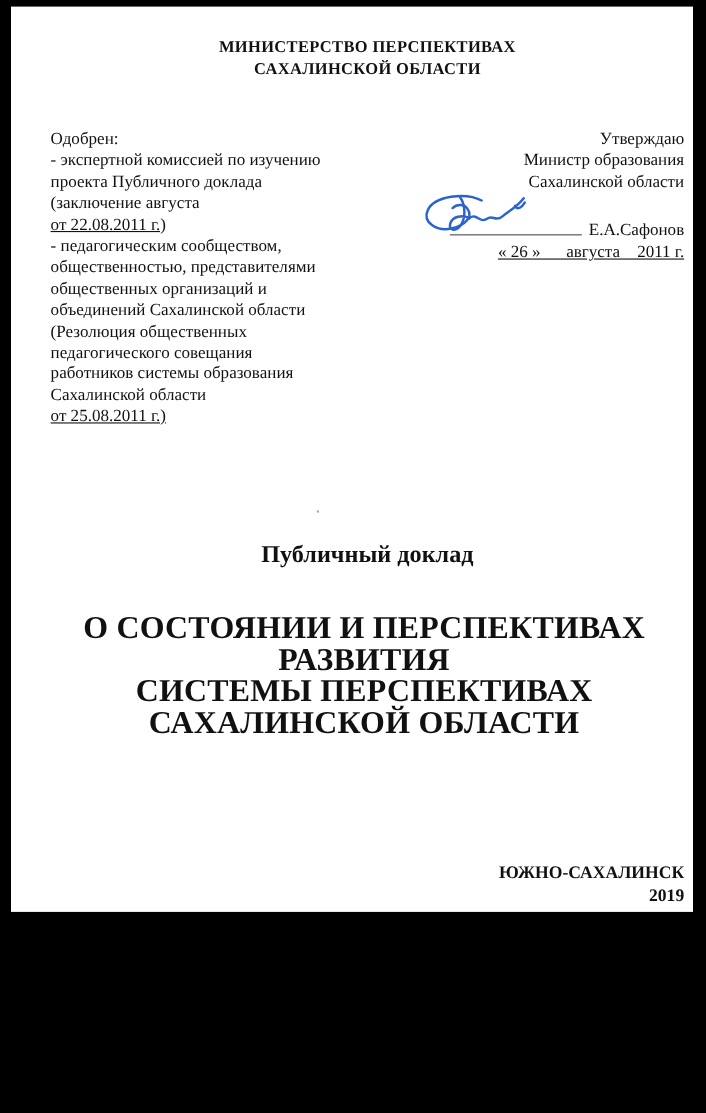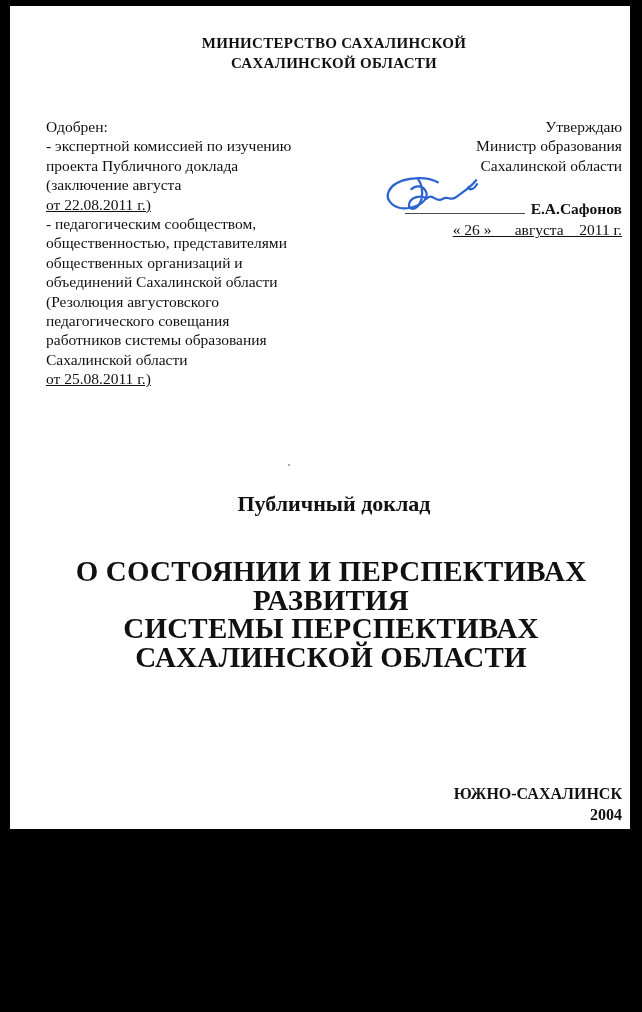--- a/index.html
+++ b/index.html
@@ -51,21 +51,20 @@
     font-size: 15.5px;
     line-height: 19.4px;
   }
   .u { text-decoration: underline; }
   .sig-row {
     position: relative;
     margin-top: 23px;
     height: 20px;
     line-height: 20px;
     white-space: nowrap;
-    font-weight: bold;
   }
   .sig-line {
     display: inline-block;
     width: 120px;
     height: 15px;
     border-bottom: 1px solid #4a4a4a;
     vertical-align: baseline;
     margin-right: 6px;
   }
   .sig-svg {
@@ -117,35 +116,35 @@
     font-size: 16px;
     line-height: 21px;
   }
 </style>
 </head>
 <body>
 
 <div class="page">
 
   <div class="ministry-header">
-    <div>МИНИСТЕРСТВО САХАЛИНСКОЙ</div>
+    <div>МИНИСТЕРСТВО ПЕРСПЕКТИВАХ</div>
     <div>САХАЛИНСКОЙ ОБЛАСТИ</div>
   </div>
 
   <div class="left-col">
     <div>Одобрен:</div>
     <div>- экспертной комиссией по изучению</div>
     <div>проекта Публичного доклада</div>
     <div>(заключение августа</div>
     <div class="u">от 22.08.2011 г.)</div>
     <div>- педагогическим сообществом,</div>
     <div>общественностью, представителями</div>
     <div>общественных организаций и</div>
     <div>объединений Сахалинской области</div>
-    <div>(Резолюция августовского</div>
+    <div>(Резолюция общественных</div>
     <div>педагогического совещания</div>
     <div>работников системы образования</div>
     <div>Сахалинской области</div>
     <div class="u">от 25.08.2011 г.)</div>
   </div>
 
   <div class="right-col">
     <div>Утверждаю</div>
     <div>Министр образования</div>
     <div>Сахалинской области</div>
@@ -172,16 +171,16 @@
   <div class="subtitle">Публичный доклад</div>
 
   <div class="main-title">
     <div>О СОСТОЯНИИ И ПЕРСПЕКТИВАХ РАЗВИТИЯ</div>
     <div>СИСТЕМЫ ПЕРСПЕКТИВАХ</div>
     <div>САХАЛИНСКОЙ ОБЛАСТИ</div>
   </div>
 
   <div class="footer-block">
     <div>ЮЖНО-САХАЛИНСК</div>
-    <div>2004</div>
+    <div>2019</div>
   </div>
 
 </div>
 
 </body></html>

